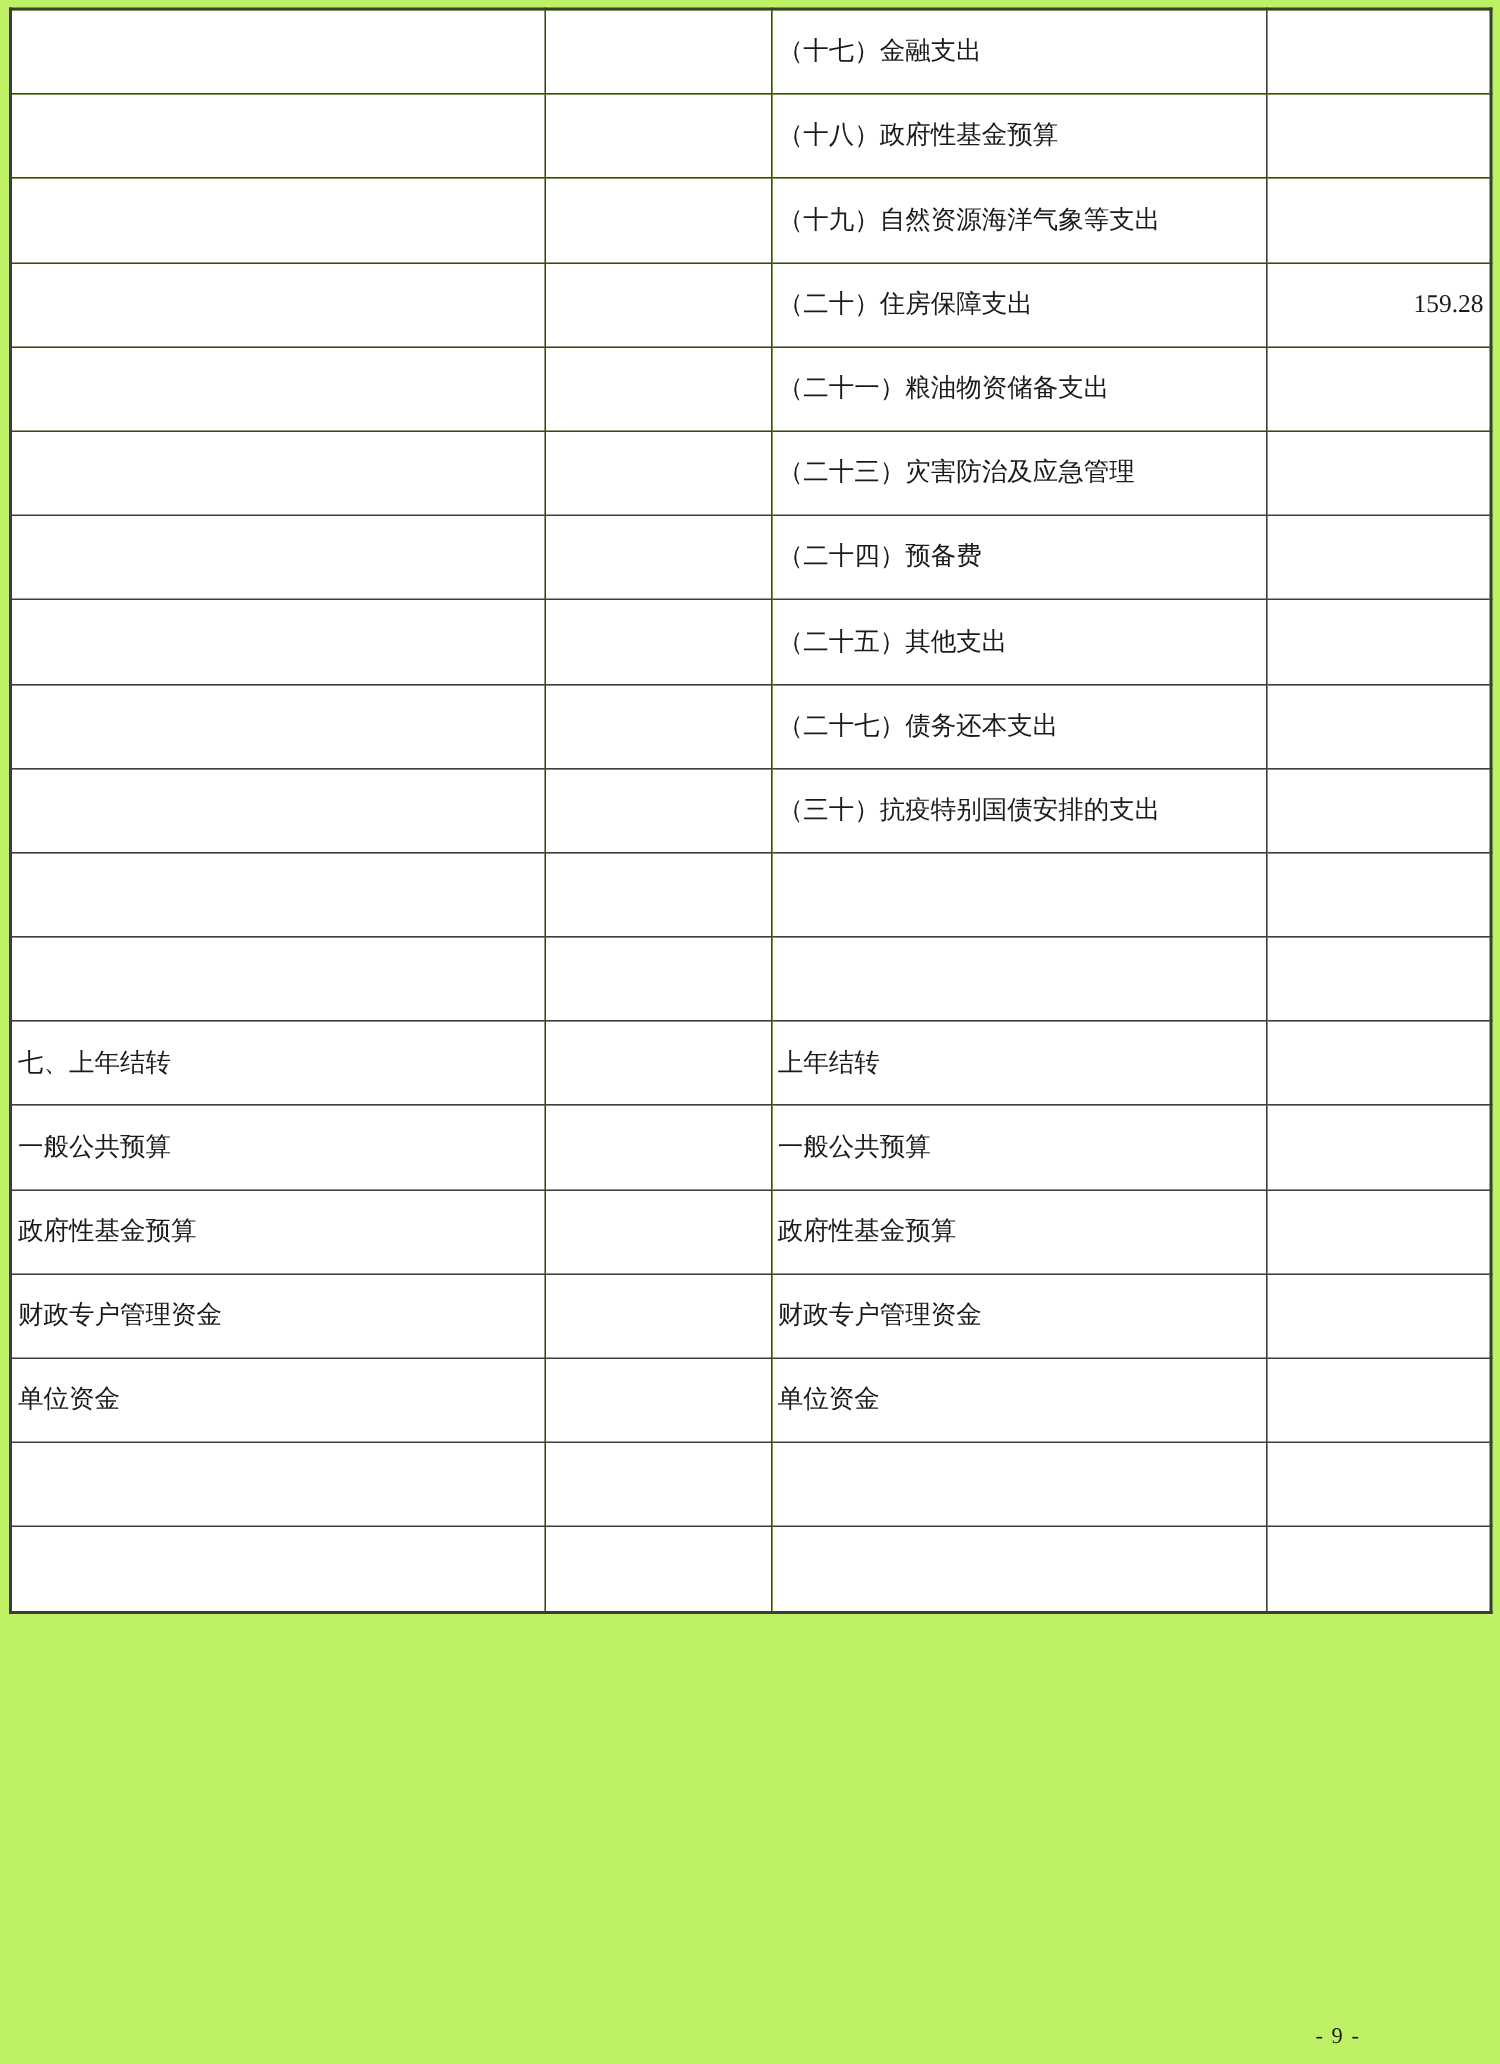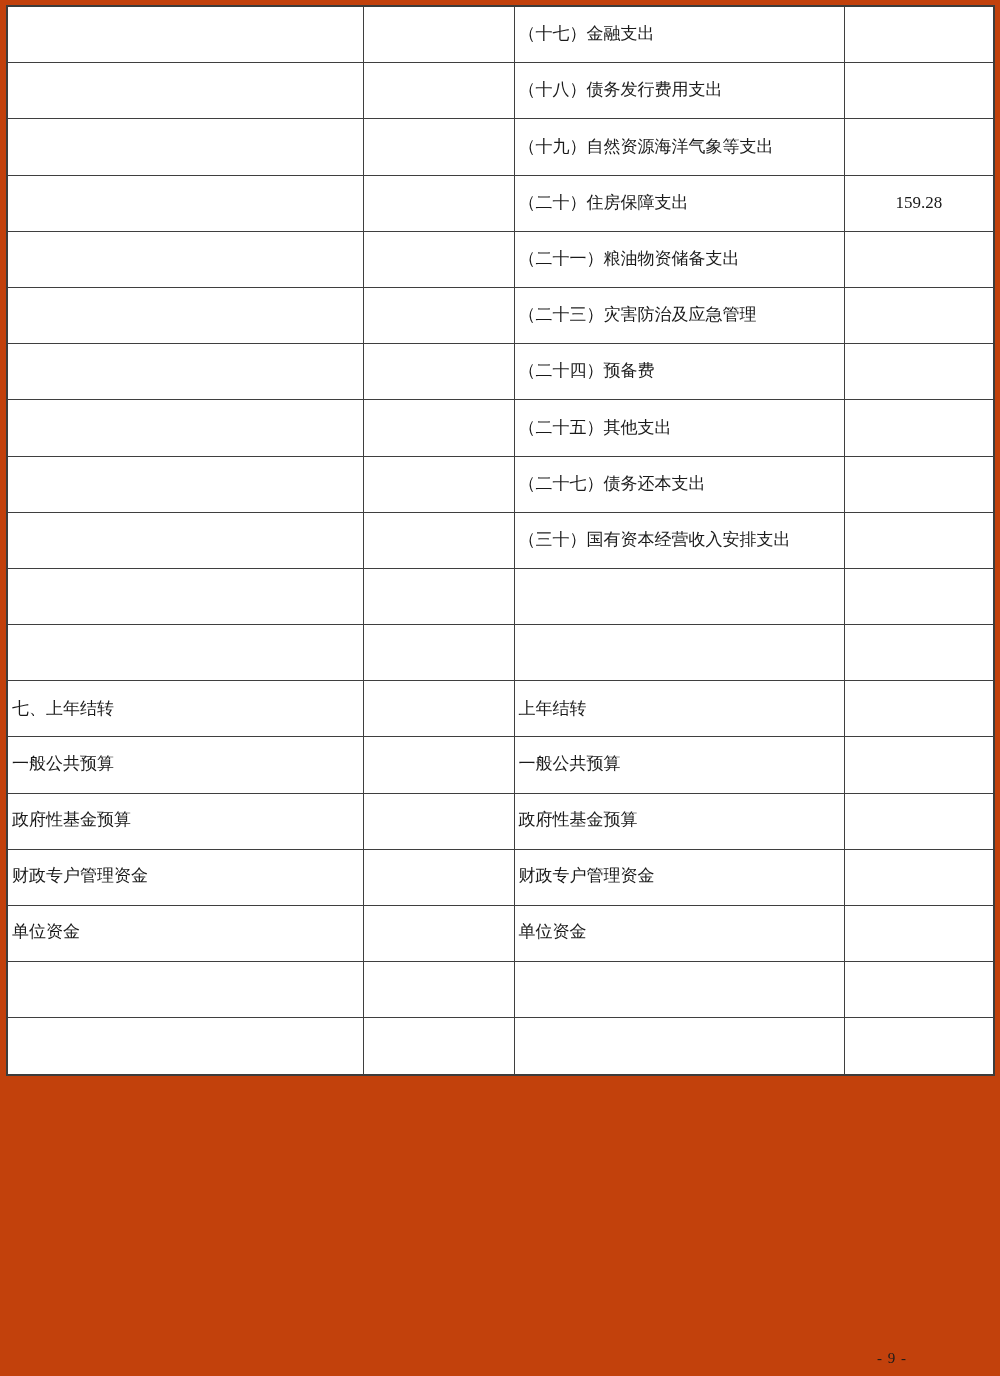--- a/index.html
+++ b/index.html
@@ -4,21 +4,21 @@
 <style>
   html, body {
     margin: 0;
     padding: 0;
     background: #ffffff;
   }
   .doc-page {
     position: relative;
     width: 1000px;
     height: 1376px;
-    background: #c2410c;
+    background: #bef264;
     overflow: hidden;
     font-family: "Liberation Serif", "DejaVu Serif", serif;
     color: #1a1a1a;
   }
   table.budget-table {
     position: absolute;
     left: 6px;
     top: 5px;
     width: 987px;
     border-collapse: collapse;
@@ -32,22 +32,22 @@
     line-height: 1.1;
     padding: 0 4px;
     vertical-align: middle;
     white-space: nowrap;
     overflow: hidden;
     background: #ffffff;
   }
   td.col-c1 { text-align: left; padding-left: 5px; }
   td.col-c2 { text-align: right; }
   td.col-c3 { text-align: left; padding-left: 5px; }
-  td.col-c4 { text-align: center; padding-right: 2px; }
-  td.indent { padding-left: 42px; font-family: Liberation Mono, monospace; }
+  td.col-c4 { text-align: right; padding-right: 2px; }
+  td.indent { padding-left: 42px; }
   .page-number {
     position: absolute;
     left: 862px;
     top: 1350px;
     width: 60px;
     text-align: center;
     font-size: 15px;
     color: #1a1a1a;
     letter-spacing: 1px;
   }
@@ -67,21 +67,21 @@
     <tbody id="table-body">
         <tr>
           <td class="col-c1"></td>
           <td class="col-c2"></td>
           <td class="col-c3">（十七）金融支出</td>
           <td class="col-c4"></td>
         </tr>
         <tr>
           <td class="col-c1"></td>
           <td class="col-c2"></td>
-          <td class="col-c3">（十八）债务发行费用支出</td>
+          <td class="col-c3">（十八）政府性基金预算</td>
           <td class="col-c4"></td>
         </tr>
         <tr>
           <td class="col-c1"></td>
           <td class="col-c2"></td>
           <td class="col-c3">（十九）自然资源海洋气象等支出</td>
           <td class="col-c4"></td>
         </tr>
         <tr>
           <td class="col-c1"></td>
@@ -115,21 +115,21 @@
         </tr>
         <tr>
           <td class="col-c1"></td>
           <td class="col-c2"></td>
           <td class="col-c3">（二十七）债务还本支出</td>
           <td class="col-c4"></td>
         </tr>
         <tr>
           <td class="col-c1"></td>
           <td class="col-c2"></td>
-          <td class="col-c3">（三十）国有资本经营收入安排支出</td>
+          <td class="col-c3">（三十）抗疫特别国债安排的支出</td>
           <td class="col-c4"></td>
         </tr>
         <tr>
           <td class="col-c1"></td>
           <td class="col-c2"></td>
           <td class="col-c3"></td>
           <td class="col-c4"></td>
         </tr>
         <tr>
           <td class="col-c1"></td>

